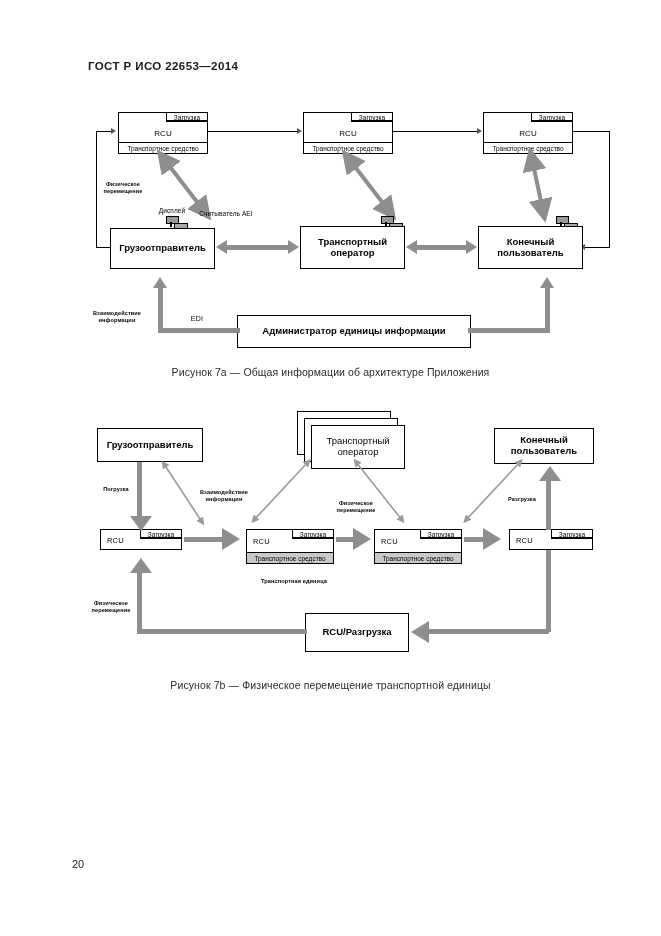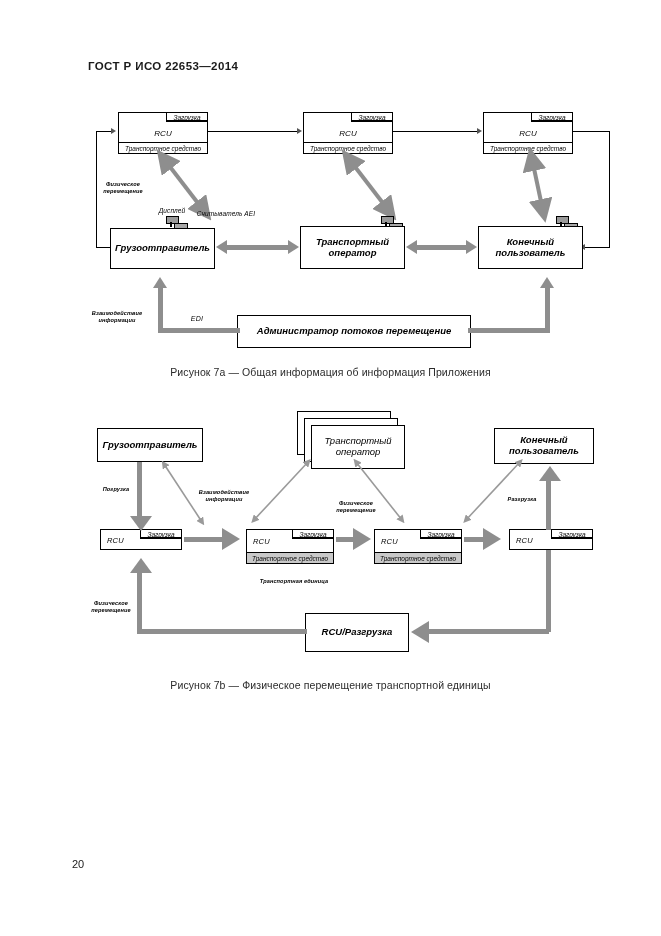--- a/index.html
+++ b/index.html
@@ -22,21 +22,21 @@
 
   
   .fig-caption{
     position:absolute;width:100%;text-align:center;
     font-size:10.5px;color:#2b2b2b;letter-spacing:.1px;
   }
   #cap7a{top:366px;}
   #cap7b{top:679px;}
 
   
-  .diagram{position:absolute;font-style:italic;}
+  .diagram{position:absolute;}
   .box{
     position:absolute;box-sizing:border-box;
     border:1px solid #000;background:#fff;
     display:flex;align-items:center;justify-content:center;
     text-align:center;line-height:1.12;
   }
   .box.actor{font-weight:bold;font-size:9.5px;color:#000;}
   .box.actor.small{font-size:9px;}
 
   
@@ -197,40 +197,40 @@
 
     <div class="ghline" style="left:227px;top:245px;width:61px;"></div>
     <div class="ahead gray-l" style="left:216px;top:240px;"></div>
     <div class="ahead gray-r" style="left:288px;top:240px;"></div>
 
     <div class="ghline" style="left:417px;top:245px;width:49px;"></div>
     <div class="ahead gray-l" style="left:406px;top:240px;"></div>
     <div class="ahead gray-r" style="left:466px;top:240px;"></div>
 
     <div class="box actor" style="left:237px;top:315px;width:234px;height:33px;">
-      <span>Администратор потоков перемещение</span>
+      <span>Администратор единицы информации</span>
     </div>
 
     <div class="ghline" style="left:158px;top:328px;width:82px;"></div>
     <div class="gvline" style="left:158px;top:288px;height:42px;"></div>
     <div class="ahead gray-u" style="left:153px;top:277px;"></div>
 
     <div class="ghline" style="left:468px;top:328px;width:82px;"></div>
     <div class="gvline" style="left:545px;top:288px;height:42px;"></div>
     <div class="ahead gray-u" style="left:540px;top:277px;"></div>
 
     <div class="lbl" style="left:84px;top:310px;width:66px;">
       <span>Взаимодействие информации</span>
     </div>
     <div class="lbl edi" style="left:180px;top:315px;width:34px;">
       <span>EDI</span>
     </div>
   </div>
 
-  <div class="fig-caption" id="cap7a">Рисунок 7a — Общая информация об информация Приложения</div>
+  <div class="fig-caption" id="cap7a">Рисунок 7a — Общая информации об архитектуре Приложения</div>
 
   <div class="diagram" id="fig-b" style="left:0;top:0;width:661px;height:680px;">
 
     <div class="box actor" style="left:97px;top:428px;width:106px;height:34px;">
       <span>Грузоотправитель</span>
     </div>
 
     <div class="box" style="left:297px;top:411px;width:94px;height:44px;"></div>
     <div class="box" style="left:304px;top:418px;width:94px;height:44px;"></div>
     <div class="box actor small" style="left:311px;top:425px;width:94px;height:44px;font-weight:normal;font-size:9.5px;">

